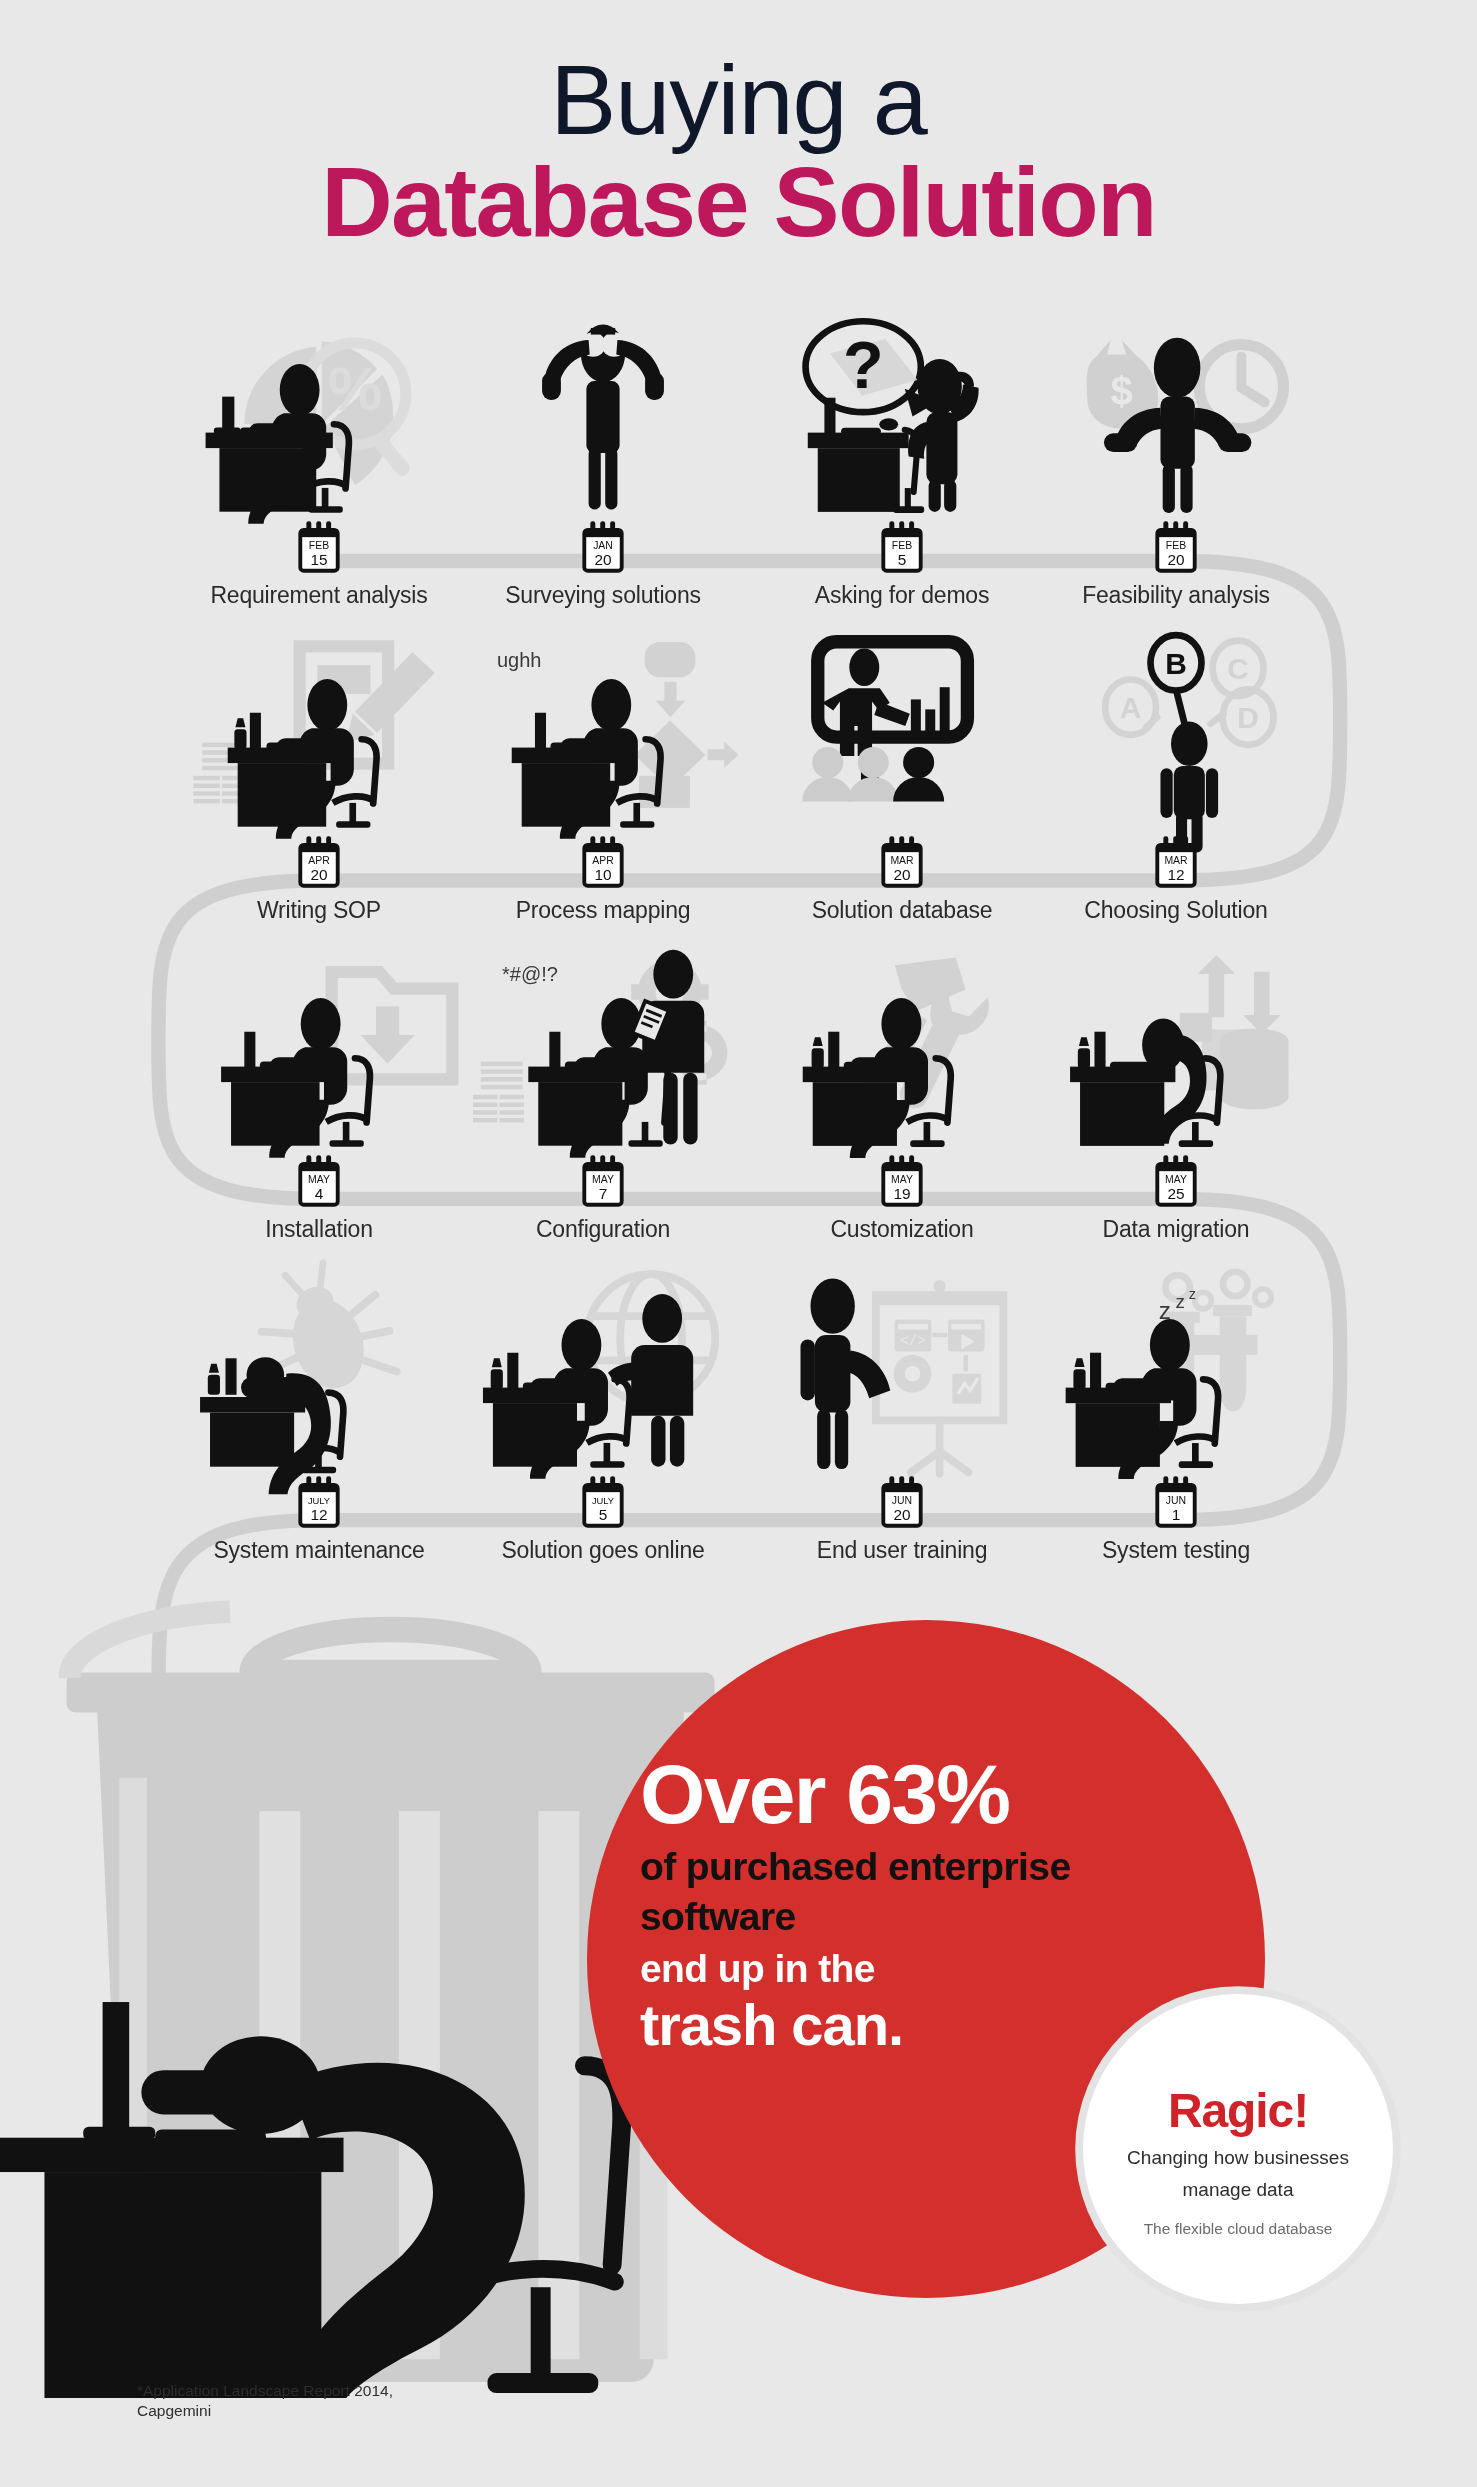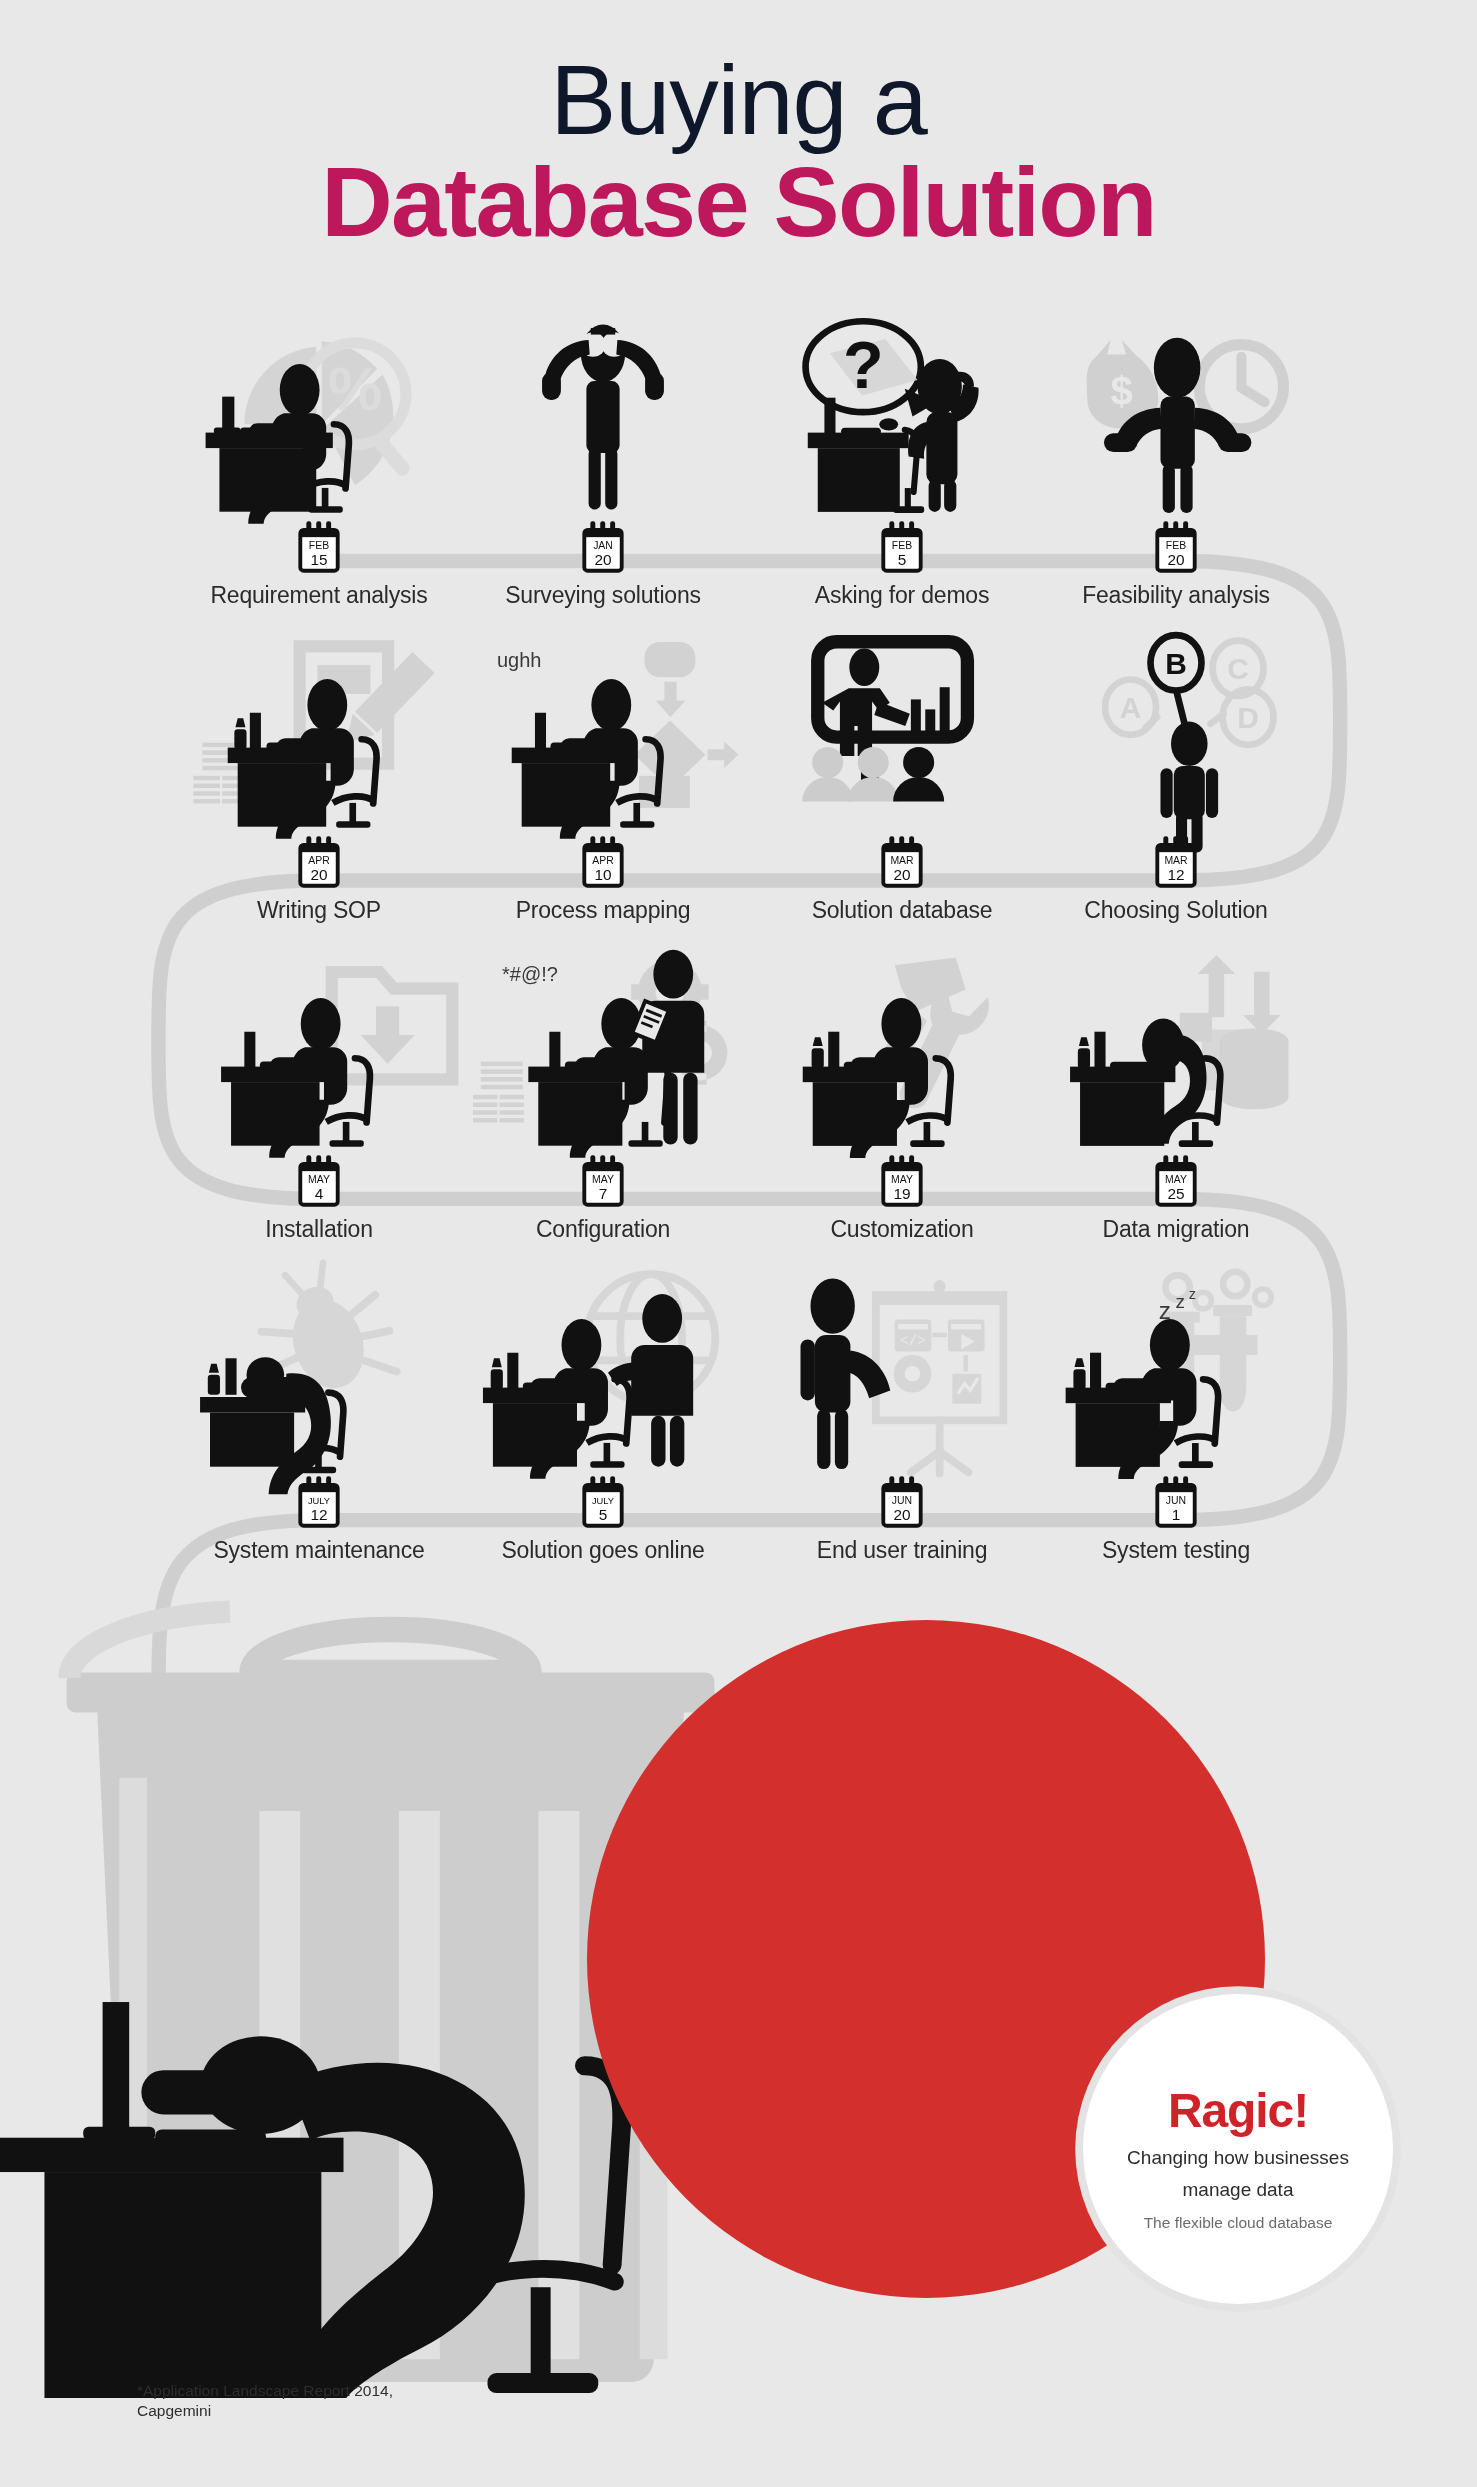--- a/index.html
+++ b/index.html
@@ -140,21 +140,21 @@
   .ragic-name {
     font-size:48px; font-weight:700; color:#cf2229;
     line-height:1.0; letter-spacing:-1.1px;
   }
   .ragic-tag {
     font-size:19px; font-weight:400; color:#2d2d2d;
     line-height:1.28; margin-top:11px;
   }
   .ragic-sub {
     font-size:15.5px; font-weight:400; color:#6b6b6b;
-    line-height:1.3; margin-top:10px;
+    line-height:1.3; margin-top:16px;
   }
 
   
   #footnote {
     position:absolute;
     left:137px; top:2381px;
     font-size:15.5px; color:#2e2e2e; line-height:1.32;
     z-index:10;
   }
 </style>
@@ -213,20 +213,27 @@
 
         <path d="M1055 850 C 1115 850 1125 900 1122 960 L 1105 1210" fill="none" stroke="#111111" stroke-width="34" stroke-linecap="round"></path>
         <path d="M830 1252 C 900 1210 1020 1205 1110 1240" fill="none" stroke="#111111" stroke-width="32" stroke-linecap="round"></path>
         <rect x="958" y="1250" width="36" height="170"></rect>
         <rect x="880" y="1405" width="200" height="36" rx="16"></rect>
       </g>
     </svg>
   </div>
 
   <div id="red-circle"></div>
+  <div id="stat-block">
+    <div class="stat-big">Over 63%</div>
+    <div class="stat-mid">of purchased enterprise</div>
+    <div class="stat-mid">software</div>
+    <div class="stat-mid2">end up in the</div>
+    <div class="stat-trash">trash can.</div>
+  </div>
 
   <div id="ragic-circle"></div>
   <div id="ragic-inner">
     <div class="ragic-name">Ragic!</div>
     <div class="ragic-tag">Changing how businesses</div>
     <div class="ragic-tag" style="margin-top:8px">manage data</div>
     <div class="ragic-sub">The flexible cloud database</div>
   </div>
 
   <div id="footnote">

